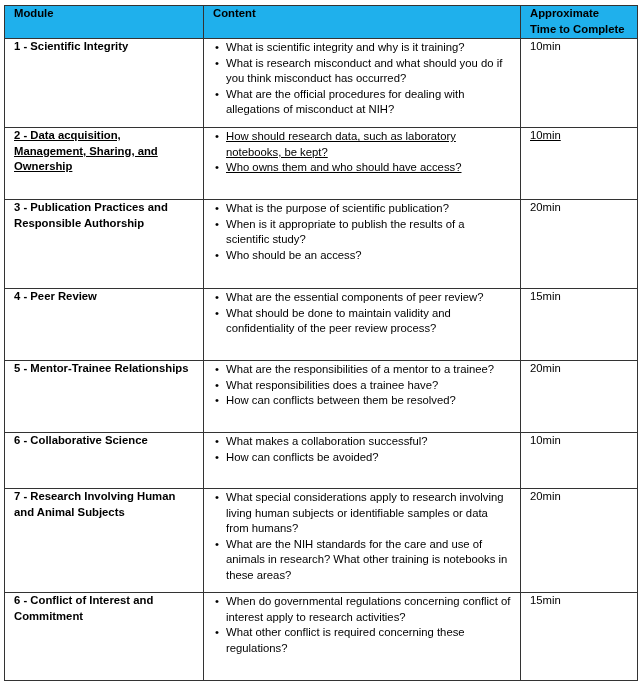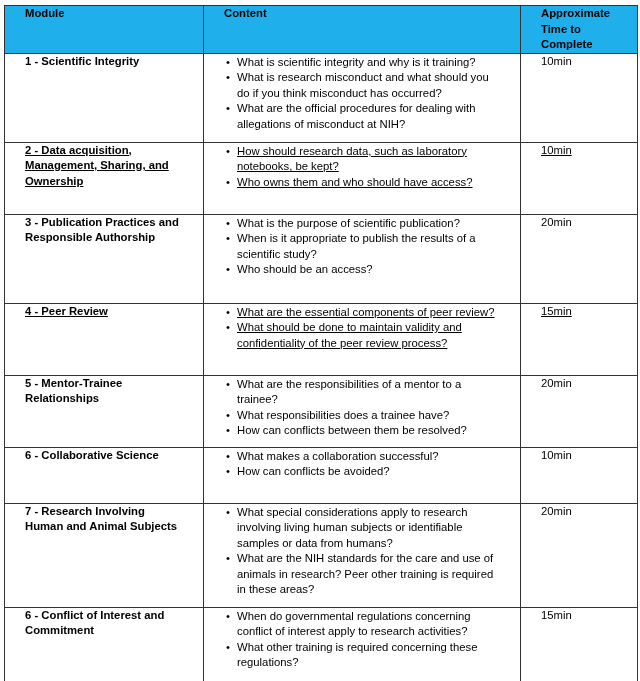--- a/index.html
+++ b/index.html
@@ -4,36 +4,36 @@
 <style>
   html, body { margin: 0; padding: 0; background: #ffffff; }
   body { width: 640px; height: 681px; overflow: hidden; position: relative;
          font-family: "Liberation Sans", sans-serif; color: #000; }
   table.mods {
     position: absolute; left: 4px; top: 5px;
     width: 633px; border-collapse: collapse; table-layout: fixed;
     font-size: 11.3px; line-height: 15.5px;
   }
   table.mods td, table.mods th {
-    border: 1px solid #333; vertical-align: top; padding: 0 20px;
+    border: 1px solid #333; vertical-align: top; padding: 0 9px;
     text-align: left;
   }
   col.c1 { width: 199px; }
   col.c2 { width: 317px; }
   col.c3 { width: 117px; }
   thead th { background: #1fb0ec; font-weight: bold; height: 32px; padding-top: 1px; }
   .modname { font-weight: bold; padding-top: 1px; }
   .time { padding-top: 1px; }
   ul.q { list-style: none; margin: 0; padding: 1px 0 0 0; }
   ul.q li { position: relative; padding-left: 13px; }
   ul.q li::before { content: "\2022"; position: absolute; left: 2px; top: 0; }
   tr.r1 td { height: 88px; }
   tr.r2 td { height: 71px; text-decoration: underline; }
   tr.r3 td { height: 88px; }
-  tr.r4 td { height: 71px; text-decoration: underline; }
+  tr.r4 td { height: 71px; }
   tr.r5 td { height: 71px; }
   tr.r6 td { height: 55px; }
   tr.r7 td { height: 103px; }
   tr.r8 td { height: 87px; }
   tfoot td { background: #1fb0ec; height: 14px; line-height: 14px; font-weight: normal; }
 </style>
 </head>
 <body>
 
 <table class="mods">
@@ -111,31 +111,31 @@
           <li>How can conflicts be avoided?</li>
         </ul>
       </td>
       <td class="time">10min</td>
     </tr>
     <tr class="r7">
       <td class="modname">7 - Research Involving Human and Animal Subjects</td>
       <td>
         <ul class="q">
           <li>What special considerations apply to research involving living human subjects or identifiable samples or data from humans?</li>
-          <li>What are the NIH standards for the care and use of animals in research? Peer other training is required in these areas?</li>
+          <li>What are the NIH standards for the care and use of animals in research? What other training is notebooks in these areas?</li>
         </ul>
       </td>
       <td class="time">20min</td>
     </tr>
     <tr class="r8">
       <td class="modname">6 - Conflict of Interest and Commitment</td>
       <td>
         <ul class="q">
           <li>When do governmental regulations concerning conflict of interest apply to research activities?</li>
-          <li>What other training is required concerning these regulations?</li>
+          <li>What other conflict is required concerning these regulations?</li>
         </ul>
       </td>
       <td class="time">15min</td>
     </tr>
   </tbody>
   <tfoot>
     <tr>
       <td></td>
       <td>Approximate total time to complete</td>
       <td>2 hours</td>

